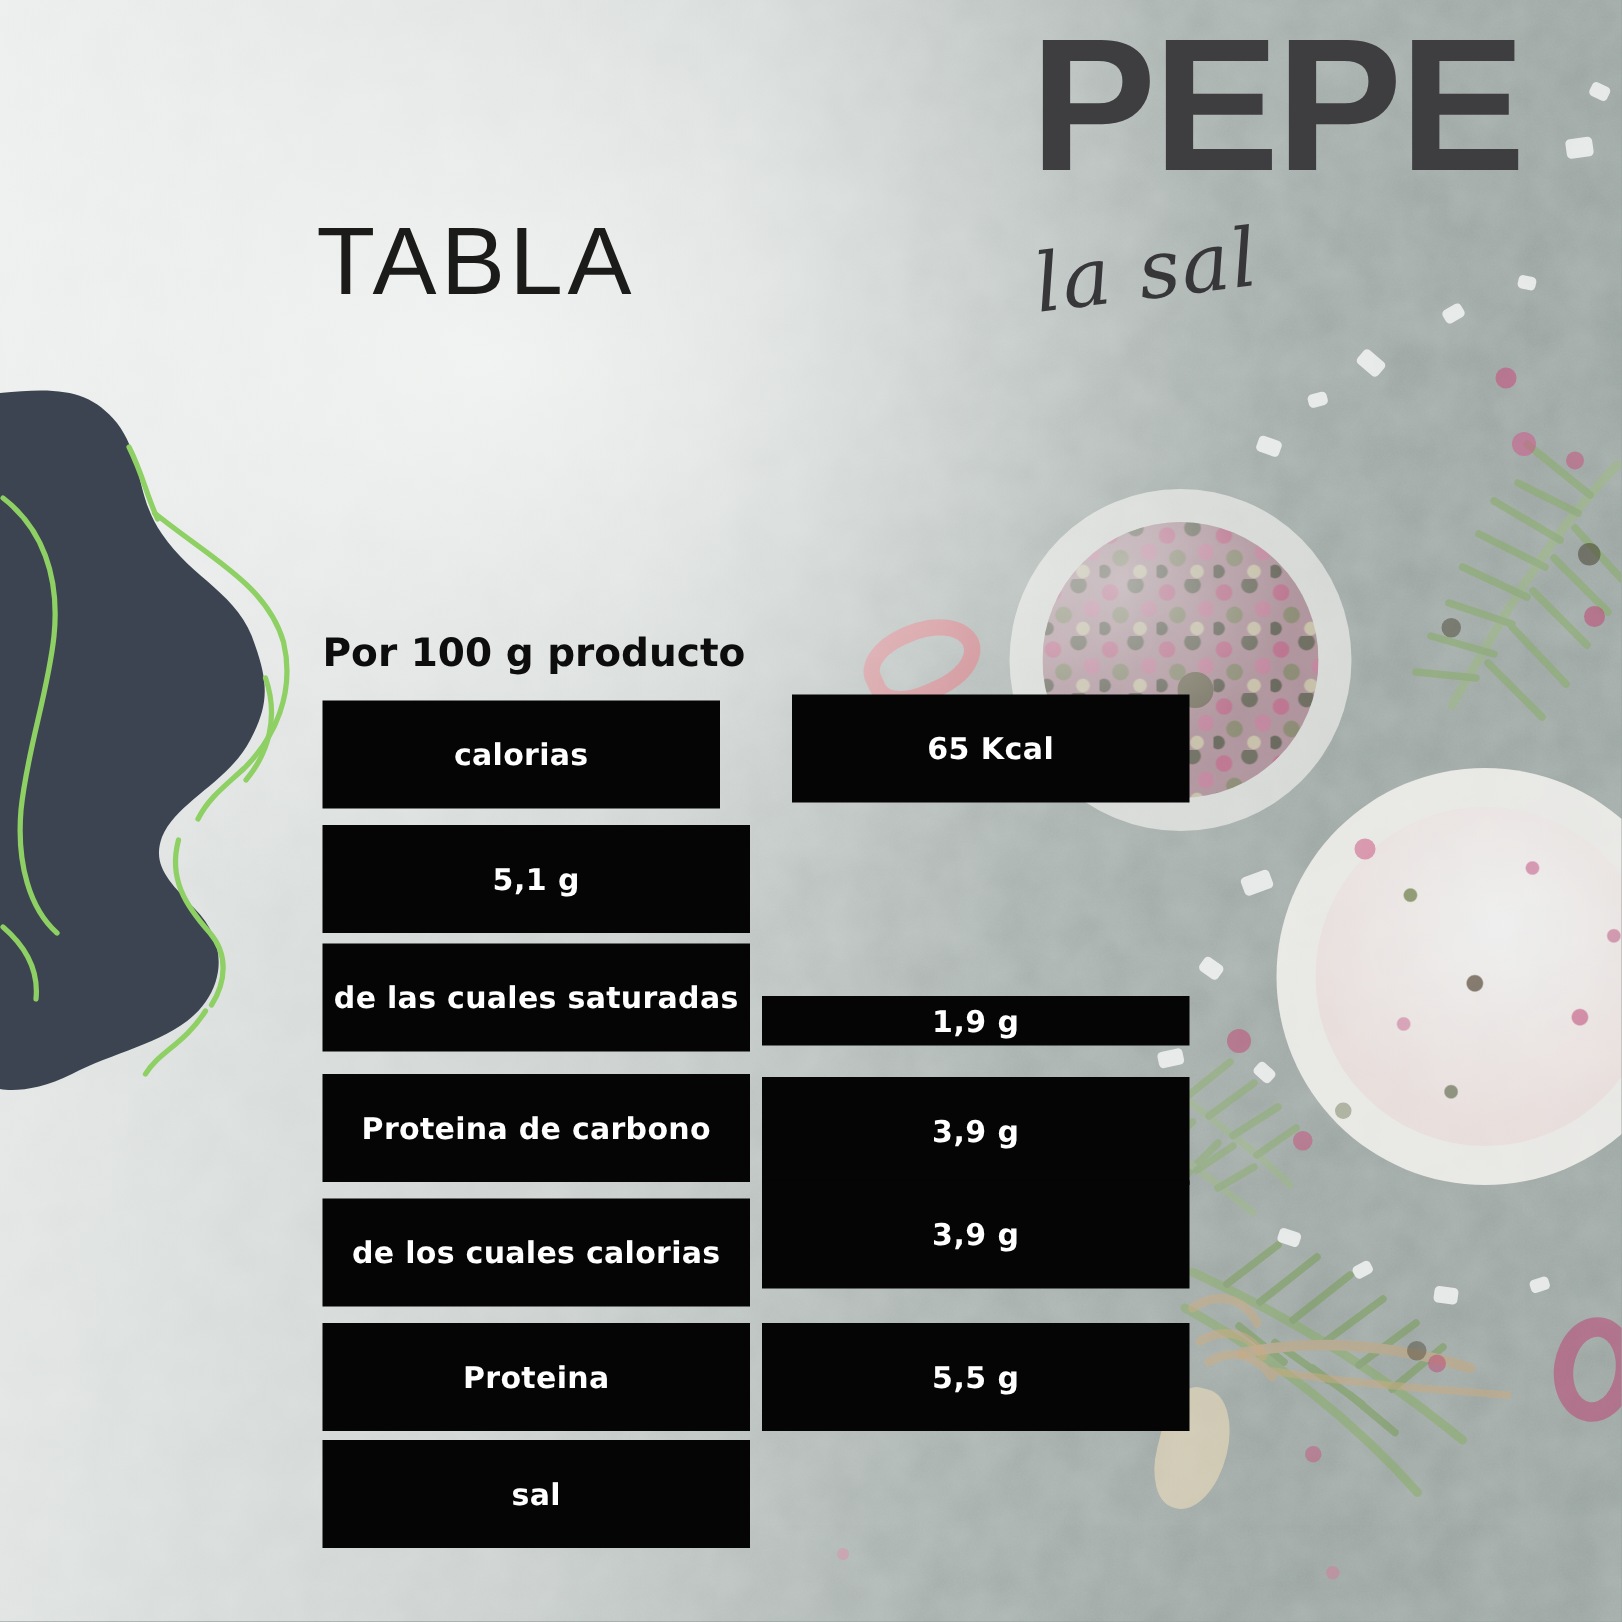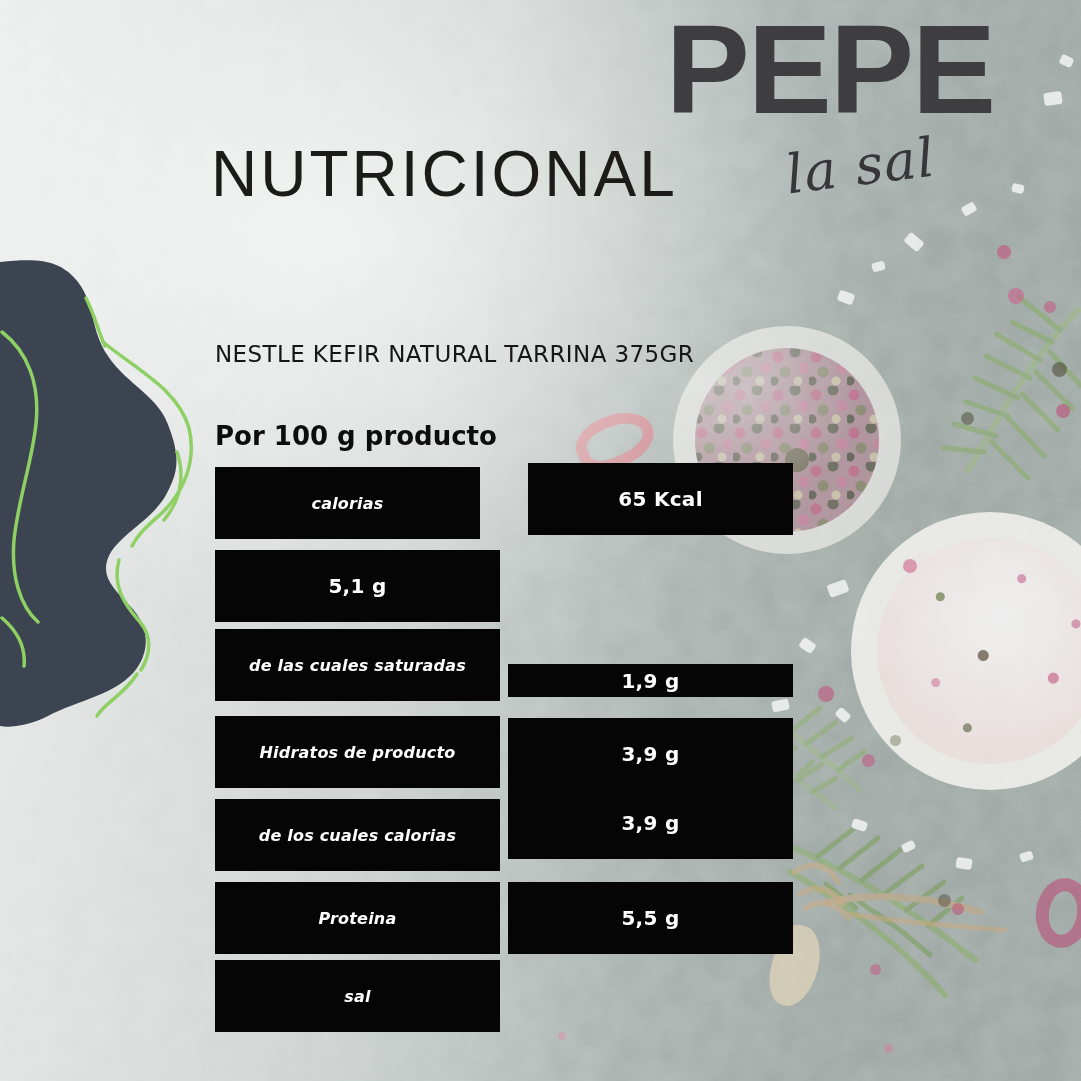--- a/index.html
+++ b/index.html
@@ -48,36 +48,36 @@
     border-radius:50%;transform:rotate(8deg);}
   .garlic{left:772px;top:925px;width:46px;height:82px;background:rgba(236,220,186,.6);
     border-radius:45% 55% 60% 50%;transform:rotate(14deg);}
   .flake{position:absolute;background:rgba(252,253,252,.75);border-radius:3px;}
   .dot{position:absolute;border-radius:50%;}
 
   
   .blob-svg{left:0;top:250px;z-index:4;}
 
   
-  .logo{top:16px;right:87px;text-align:center;z-index:6;}
+  .logo{top:16px;right:66px;text-align:left;z-index:6;}
   .pepe{font-weight:800;font-size:126px;line-height:.85;letter-spacing:-2px;color:#3e3e40;}
   .tagline{font-family:"DejaVu Serif",serif;font-style:italic;font-size:54px;color:#37373a;
     transform:rotate(-7deg);transform-origin:100% 50%;margin:-12px -58px 0 0;letter-spacing:1px;}
   .title{left:211px;top:134px;z-index:6;font-size:64px;color:#1b1b19;letter-spacing:3px;line-height:1.27;}
   .product{left:215px;top:341px;z-index:6;font-family:"DejaVu Sans",sans-serif;font-size:23px;
     color:#161616;letter-spacing:.4px;}
   .serving{left:215px;top:421px;z-index:6;font-family:"DejaVu Sans",sans-serif;font-weight:bold;
     font-size:26px;color:#0d0d0d;}
 
   
   .table{left:215px;top:467px;width:578px;z-index:6;position:absolute;}
   .row{display:flex;gap:8px;margin-bottom:11px;height:72px;}
   .cell{background:#050505;color:#ffffff;display:flex;align-items:center;justify-content:center;
     font-family:"DejaVu Sans",sans-serif;font-weight:bold;width:285px;}
-  .cell.label{font-size:16px;letter-spacing:.2px;font-style:italic;}
+  .cell.label{font-size:20px;letter-spacing:.2px;}
   .cell.value{font-size:20px;letter-spacing:.3px;}
   .row:nth-child(1) .value{transform:translateY(-4px);margin-left:40px;}
   .row:nth-child(3) .value{transform:translateY(-8px);margin-top:39px;}
   .row:nth-child(3) .label{transform:translateY(-4px);text-align:center;}
   .row:nth-child(4) .value{transform:translateY(2px);}
   .row:nth-child(5) .value{transform:translateY(-12px);}
   .row:nth-child(7) .value{transform:translateY(-9px);}
   .row:nth-child(7) .label{transform:translateY(-5px);}
 </style>
 </head>
@@ -216,42 +216,41 @@
       <path d="M2,368 C16,380 26,396 24,416"></path>
     </g>
   </svg>
 
   <div class="abs logo">
     <div class="pepe">PEPE</div>
     <div class="tagline">la sal</div>
   </div>
 
   <div class="abs title">
-    <div>NUTRICIONAL</div>
-  </div>
-  <div class="abs product">NESTLE KEFIR NATURAL TARRINA 375GR</div>
+    <div>TABLA</div>
+  </div>
   <div class="abs serving">Por 100 g producto</div>
 
   <div class="table">
   <div class="row">
     <div class="cell label">calorias</div>
     <div class="cell value">65 Kcal</div>
   </div>
 
   <div class="row">
     <div class="cell value">5,1 g</div>
   </div>
 
   <div class="row">
     <div class="cell label">de las cuales saturadas</div>
     <div class="cell value">1,9 g</div>
   </div>
 
   <div class="row">
-    <div class="cell label">Hidratos de producto</div>
+    <div class="cell label">Proteina de carbono</div>
     <div class="cell value">3,9 g</div>
   </div>
 
   <div class="row">
     <div class="cell label">de los cuales calorias</div>
     <div class="cell value">3,9 g</div>
   </div>
 
   <div class="row">
     <div class="cell label">Proteina</div>

